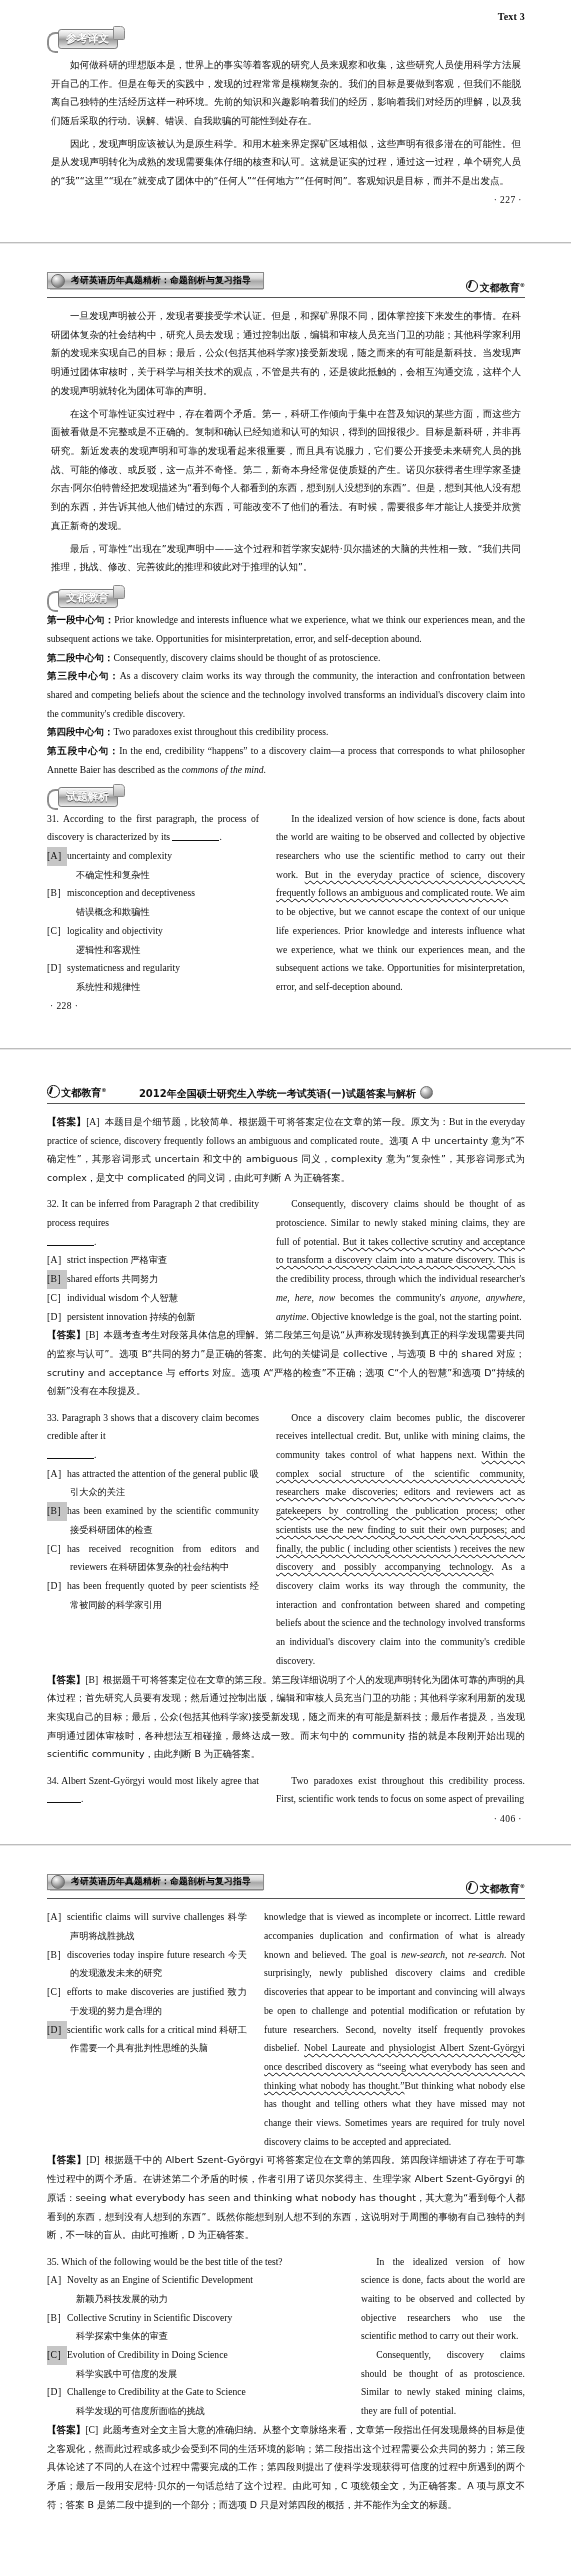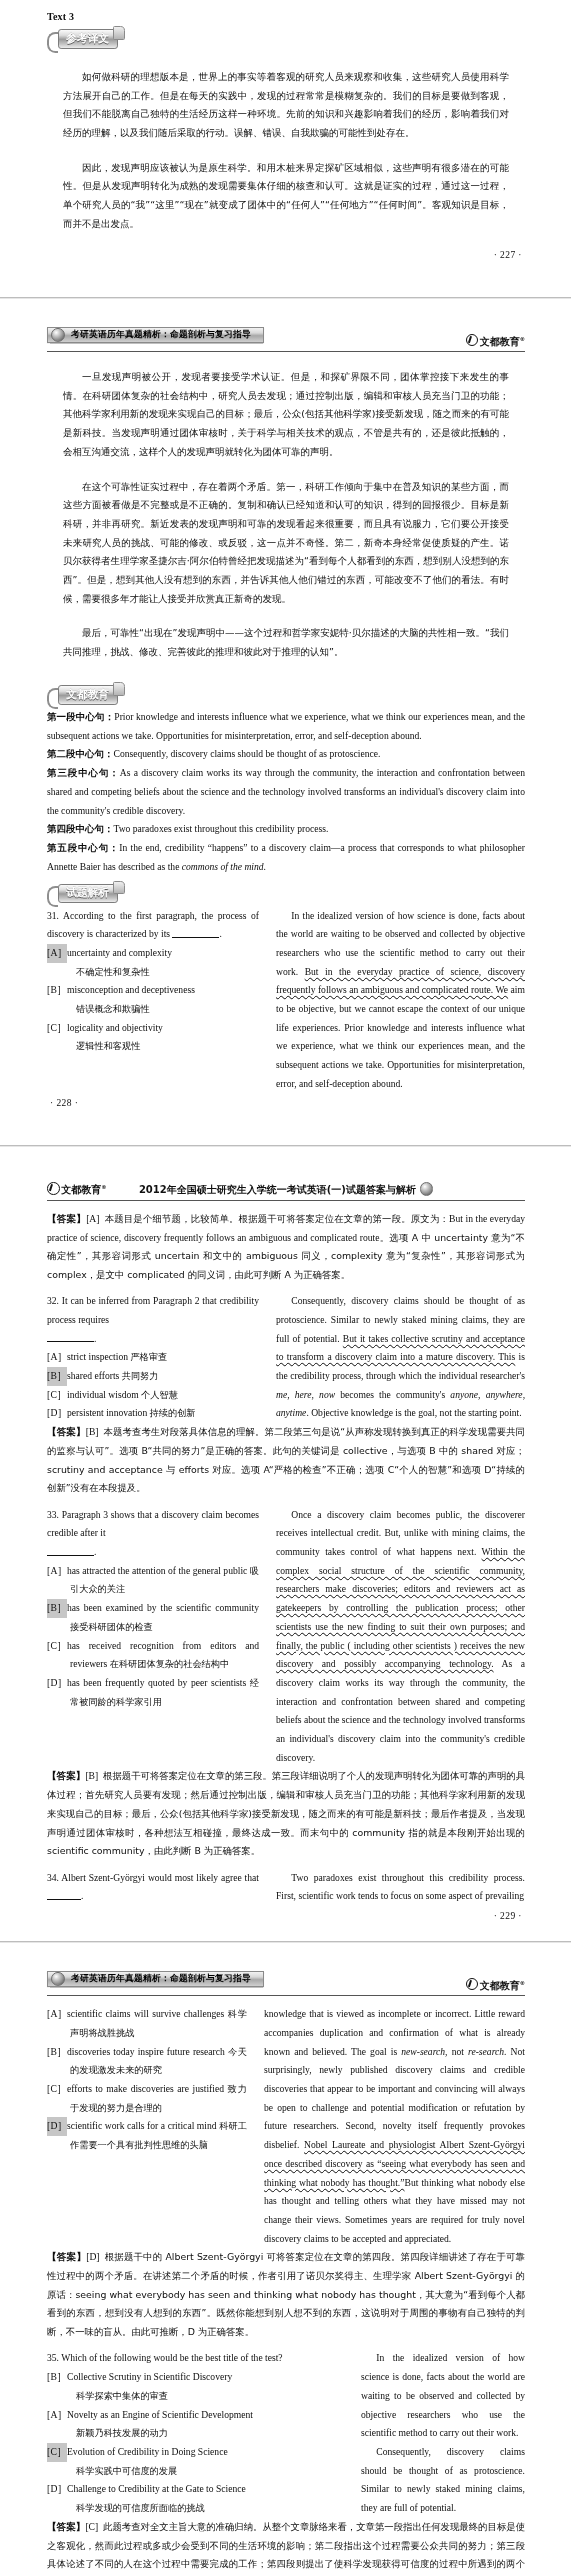--- a/index.html
+++ b/index.html
@@ -73,21 +73,21 @@
     font-family:"DejaVu Sans","Liberation Sans",sans-serif;
     font-weight:bold;font-size:10px;color:#111;
   }
   .rh-center .dot{
     display:inline-block;width:11.4px;height:11.4px;border-radius:50%;margin-left:3.8px;
     background:radial-gradient(circle at 35% 30%,#ffffff 0%,#9d9d9d 55%,#4a4a4a 100%);
     border:0.8px solid #6e6e6e;vertical-align:-2.3px;
   }
   
   .doc-title{
-    text-align:left;
+    text-align:right;
     font-weight:bold;
     font-size:10px;
     padding-top:6.1px;
     letter-spacing:0.2px;
   }
   
   .badge{
     display:inline-block;position:relative;
     margin:7.6px 0 3.1px 0;
     padding-left:10.7px;
@@ -115,21 +115,21 @@
     background:linear-gradient(to bottom,#f0f0f0,#b4b4b4);
     border:0.8px solid #8a8a8a;border-radius:1.5px 4.6px 1.5px 1.5px;
   }
   
   .cn{
     font-family:"DejaVu Sans","Liberation Sans",sans-serif;
     font-size:9.5px;
     line-height:18.7px;
     text-align:justify;
     text-justify:inter-ideograph;
-    margin:16px;
+    margin:4px;
   }
   .cn.indent{text-indent:2em;}
   .en{
     font-size:9.6px;
     line-height:18.7px;
     text-align:justify;
     margin:0;
   }
   .en.indent{text-indent:1.6em;}
   
@@ -264,20 +264,21 @@
     <span class="plate">试题解析</span>
     <span class="tab"></span>
   </div>
 
   <div class="qa">
     <div class="colL">
       <p class="qtext"><span>31. According to the first paragraph, the process of discovery is characterized by its </span><span class="blank"></span><span>.</span></p>
       <p class="opt"><span class="key hl">[A]</span><span>uncertainty and complexity</span><br><span style="display:inline-block;width:6.1px;"></span><span class="zh">不确定性和复杂性</span></p>
       <p class="opt"><span class="key">[B]</span><span>misconception and deceptiveness</span><br><span style="display:inline-block;width:6.1px;"></span><span class="zh">错误概念和欺骗性</span></p>
       <p class="opt"><span class="key">[C]</span><span>logicality and objectivity</span><br><span style="display:inline-block;width:6.1px;"></span><span class="zh">逻辑性和客观性</span></p>
+      <p class="opt"><span class="key">[D]</span><span>systematicness and regularity</span><br><span style="display:inline-block;width:6.1px;"></span><span class="zh">系统性和规律性</span></p>
     </div>
     <div class="colR">
       <p class="en indent"><span>In the idealized version of how science is done, facts about the world are waiting to be observed and collected by objective researchers who use the scientific method to carry out their work. </span><span class="wavy">But in the everyday practice of science, discovery frequently follows an ambiguous and complicated route. We</span><span> aim to be objective, but we cannot escape the context of our unique life experiences. Prior knowledge and interests influence what we experience, what we think our experiences mean, and the subsequent actions we take. Opportunities for misinterpretation, error, and self-deception abound.</span></p>
     </div>
   </div>
 
   <div class="pageno left">· 228 ·</div>
   <div class="spacer-lg"></div>
 </div>
 
@@ -333,21 +334,21 @@
 
   <div class="qa">
     <div class="colL">
       <p class="qtext"><span>34. Albert Szent-Györgyi would most likely agree that </span><span class="blank sm"></span><span>.</span></p>
     </div>
     <div class="colR">
       <p class="en indent">Two paradoxes exist throughout this credibility process. First, scientific work tends to focus on some aspect of prevailing</p>
     </div>
   </div>
 
-  <div class="pageno right">· 229 ·</div>
+  <div class="pageno right">· 406 ·</div>
   <div class="spacer-md"></div>
 </div>
 
 <div class="page-sep"></div>
 
 <div class="page" style="padding-top:27.5px;">
 
   <div class="runhead">
     <span class="rh-pill">
       <span class="knob"></span>
@@ -371,22 +372,22 @@
     </div>
   </div>
 
   <p class="ans"><span class="tag">【答案】</span><span>[D]</span>&nbsp;&nbsp;<span class="zh">根据题干中的 Albert Szent-Györgyi 可将答案定位在文章的第四段。第四段详细讲述了存在于可靠性过程中的两个矛盾。在讲述第二个矛盾的时候，作者引用了诺贝尔奖得主、生理学家 Albert Szent-Györgyi 的原话：seeing what everybody has seen and thinking what nobody has thought，其大意为“看到每个人都看到的东西，想到没有人想到的东西”。既然你能想到别人想不到的东西，这说明对于周围的事物有自己独特的判断，不一味的盲从。由此可推断，D 为正确答案。</span></p>
 
   <div class="spacer-sm"></div>
 
   <div class="qa">
     <div class="colL" style="width:297px;flex:0 0 297px;">
       <p class="qtext" style="text-align:justify;">35. Which of the following would be the best title of the test?</p>
+      <p class="opt"><span class="key">[A]</span><span>Novelty as an Engine of Scientific Development</span><br><span style="display:inline-block;width:6.1px;"></span><span class="zh">新颖乃科技发展的动力</span></p>
       <p class="opt"><span class="key">[B]</span><span>Collective Scrutiny in Scientific Discovery</span><br><span style="display:inline-block;width:6.1px;"></span><span class="zh">科学探索中集体的审查</span></p>
-      <p class="opt"><span class="key">[A]</span><span>Novelty as an Engine of Scientific Development</span><br><span style="display:inline-block;width:6.1px;"></span><span class="zh">新颖乃科技发展的动力</span></p>
       <p class="opt"><span class="key hl">[C]</span><span>Evolution of Credibility in Doing Science</span><br><span style="display:inline-block;width:6.1px;"></span><span class="zh">科学实践中可信度的发展</span></p>
       <p class="opt"><span class="key">[D]</span><span>Challenge to Credibility at the Gate to Science</span><br><span style="display:inline-block;width:6.1px;"></span><span class="zh">科学发现的可信度所面临的挑战</span></p>
     </div>
     <div class="colR">
       <p class="en indent">In the idealized version of how science is done, facts about the world are waiting to be observed and collected by objective researchers who use the scientific method to carry out their work.</p>
       <p class="en indent">Consequently, discovery claims should be thought of as protoscience. Similar to newly staked mining claims, they are full of potential.</p>
     </div>
   </div>
 
   <p class="ans"><span class="tag">【答案】</span><span>[C]</span>&nbsp;&nbsp;<span class="zh">此题考查对全文主旨大意的准确归纳。从整个文章脉络来看，文章第一段指出任何发现最终的目标是使之客观化，然而此过程或多或少会受到不同的生活环境的影响；第二段指出这个过程需要公众共同的努力；第三段具体论述了不同的人在这个过程中需要完成的工作；第四段则提出了使科学发现获得可信度的过程中所遇到的两个矛盾；最后一段用安尼特·贝尔的一句话总结了这个过程。由此可知，C 项统领全文，为正确答案。A 项与原文不符；答案 B 是第二段中提到的一个部分；而选项 D 只是对第四段的概括，并不能作为全文的标题。</span></p>

